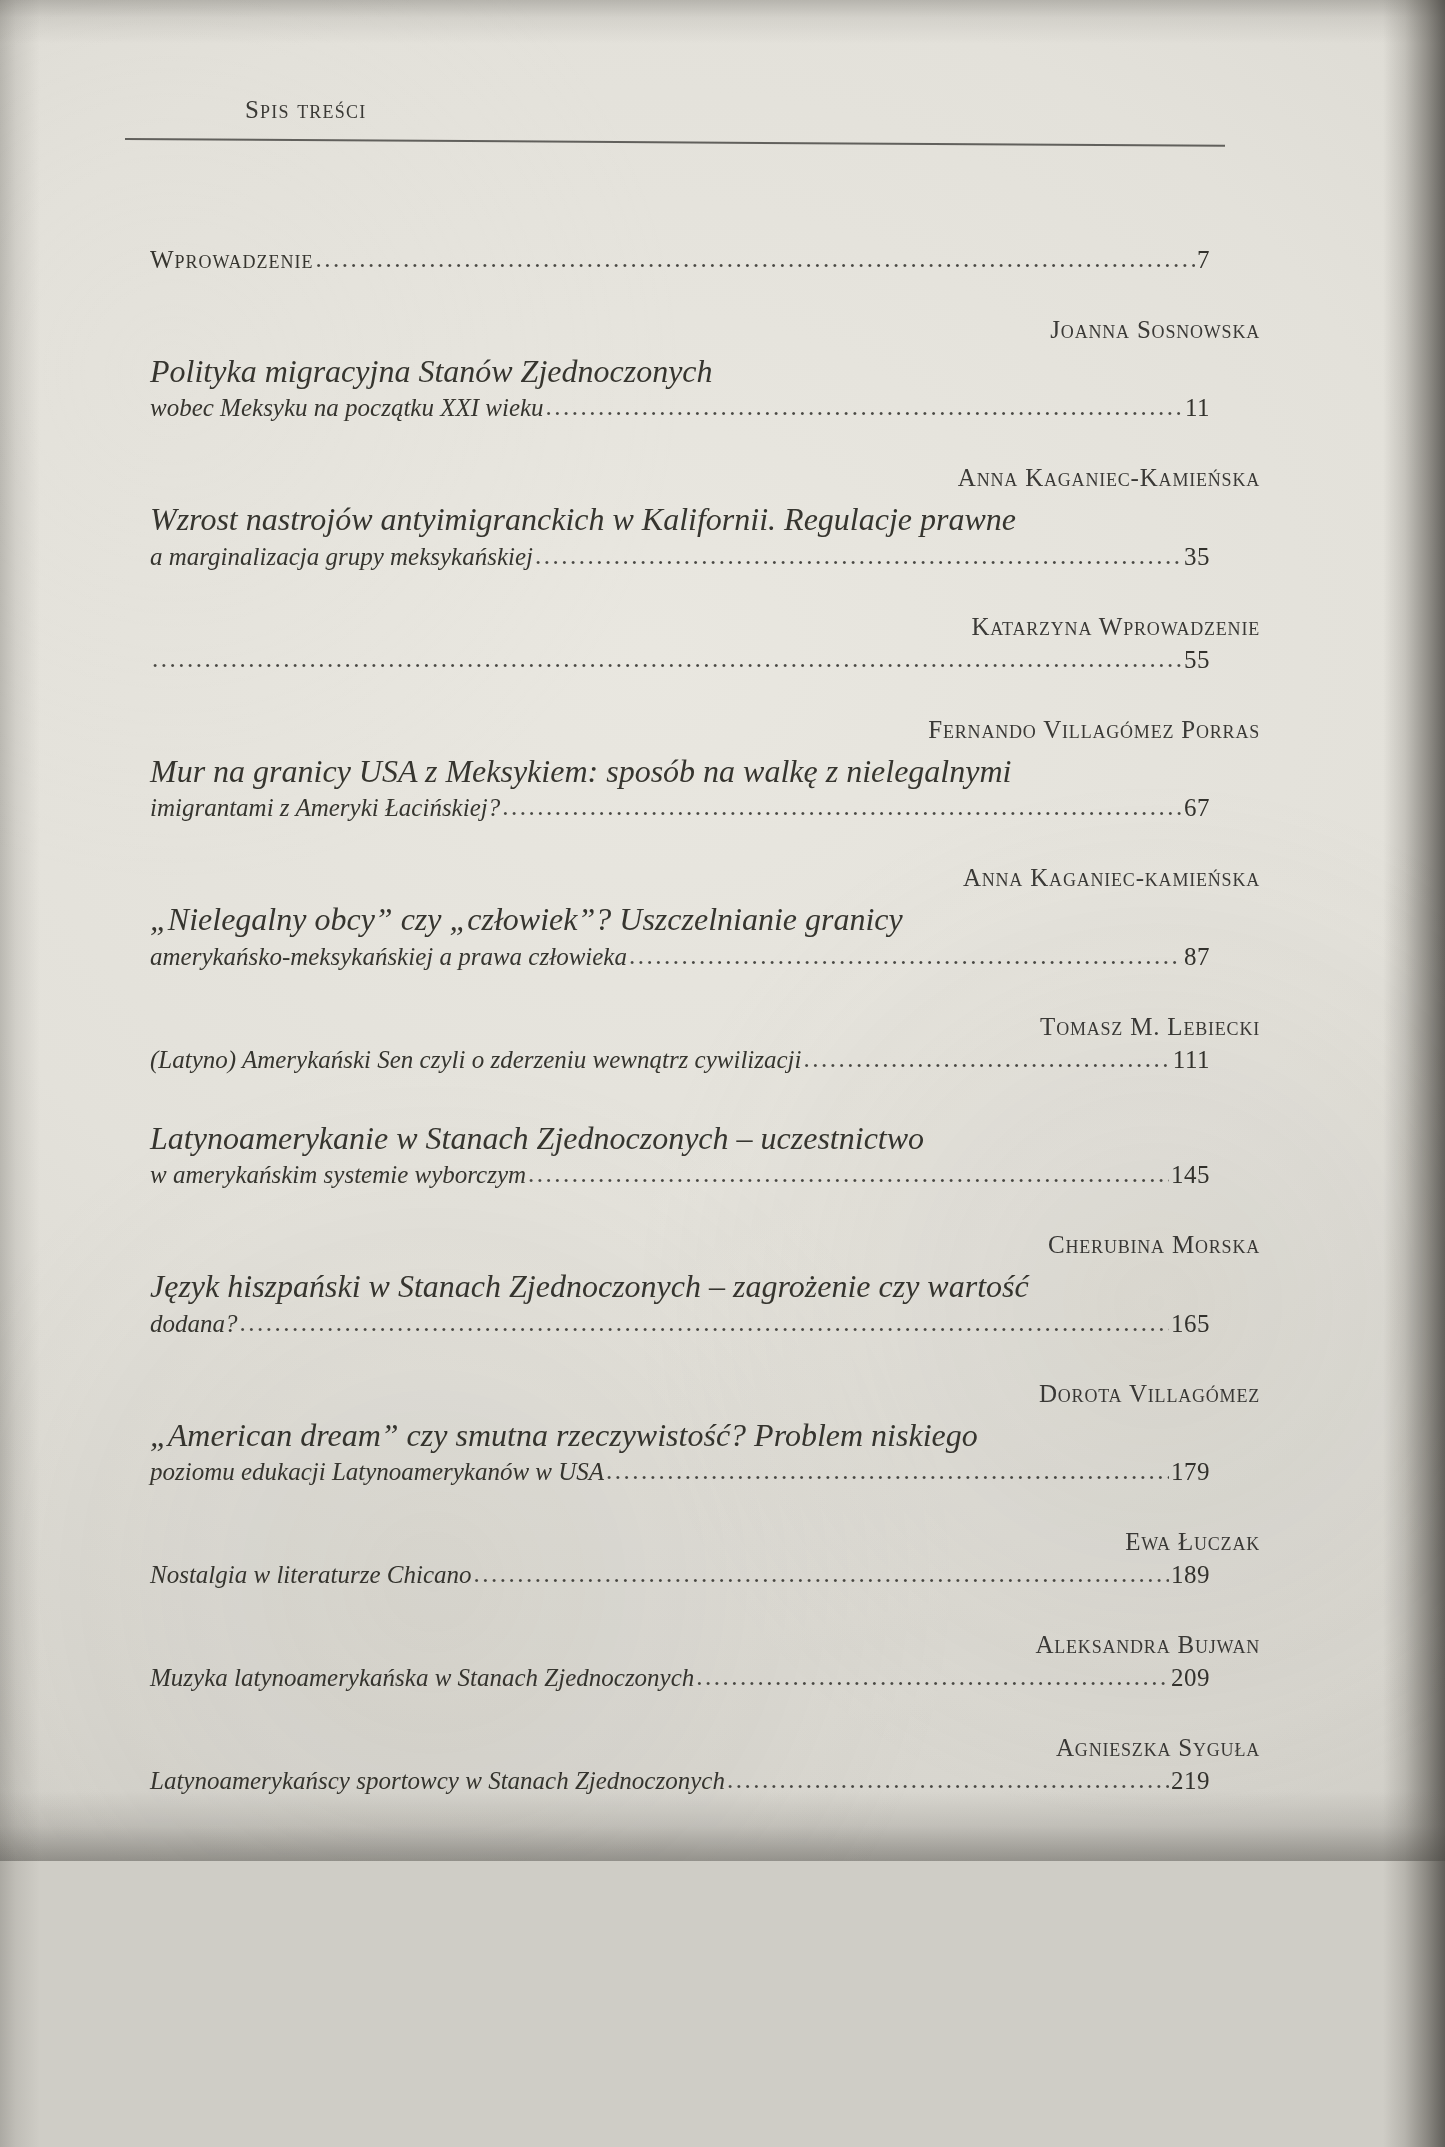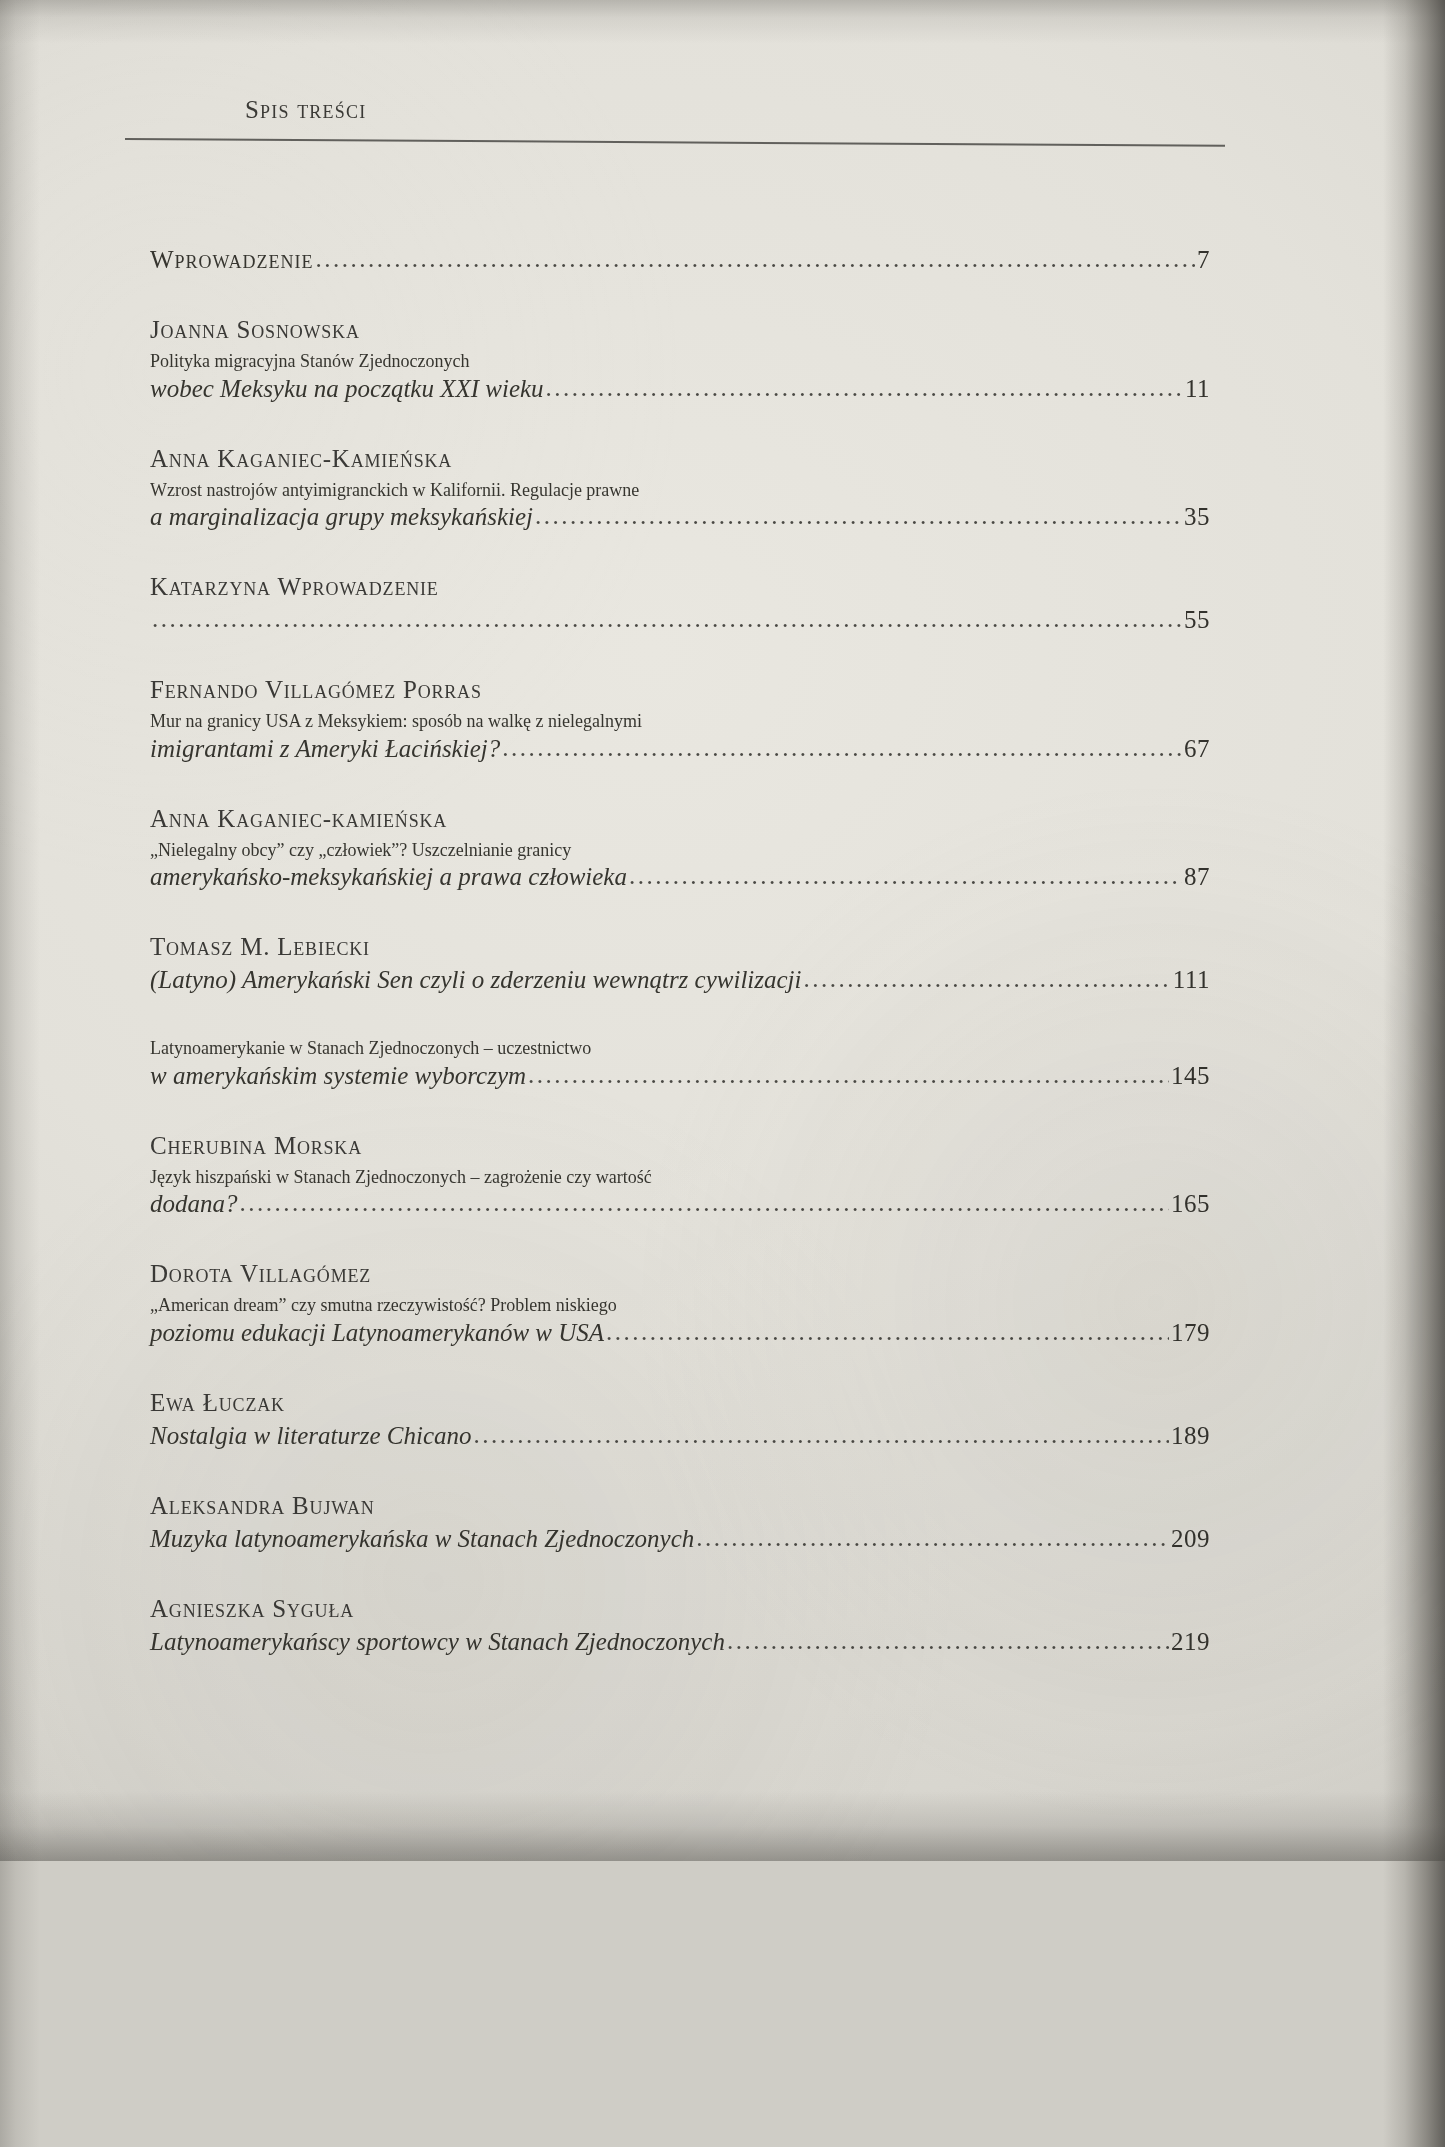--- a/index.html
+++ b/index.html
@@ -103,23 +103,25 @@
   .entry {
     margin-bottom: 42px;
   }
   .entry .author {
     font-variant: small-caps;
     font-size: 25px;
     letter-spacing: 0.8px;
     color: #3a3936;
     margin-bottom: 5px;
     white-space: nowrap;
+    text-align: right;
   }
   .entry .title-line {
-    font-size: 18px;
+    font-style: italic;
+    font-size: 32px;
     color: #36352f;
     line-height: 1.42;
     white-space: nowrap;
   }
 
   
   .lead-row {
     display: flex;
     align-items: baseline;
     width: 1060px;

